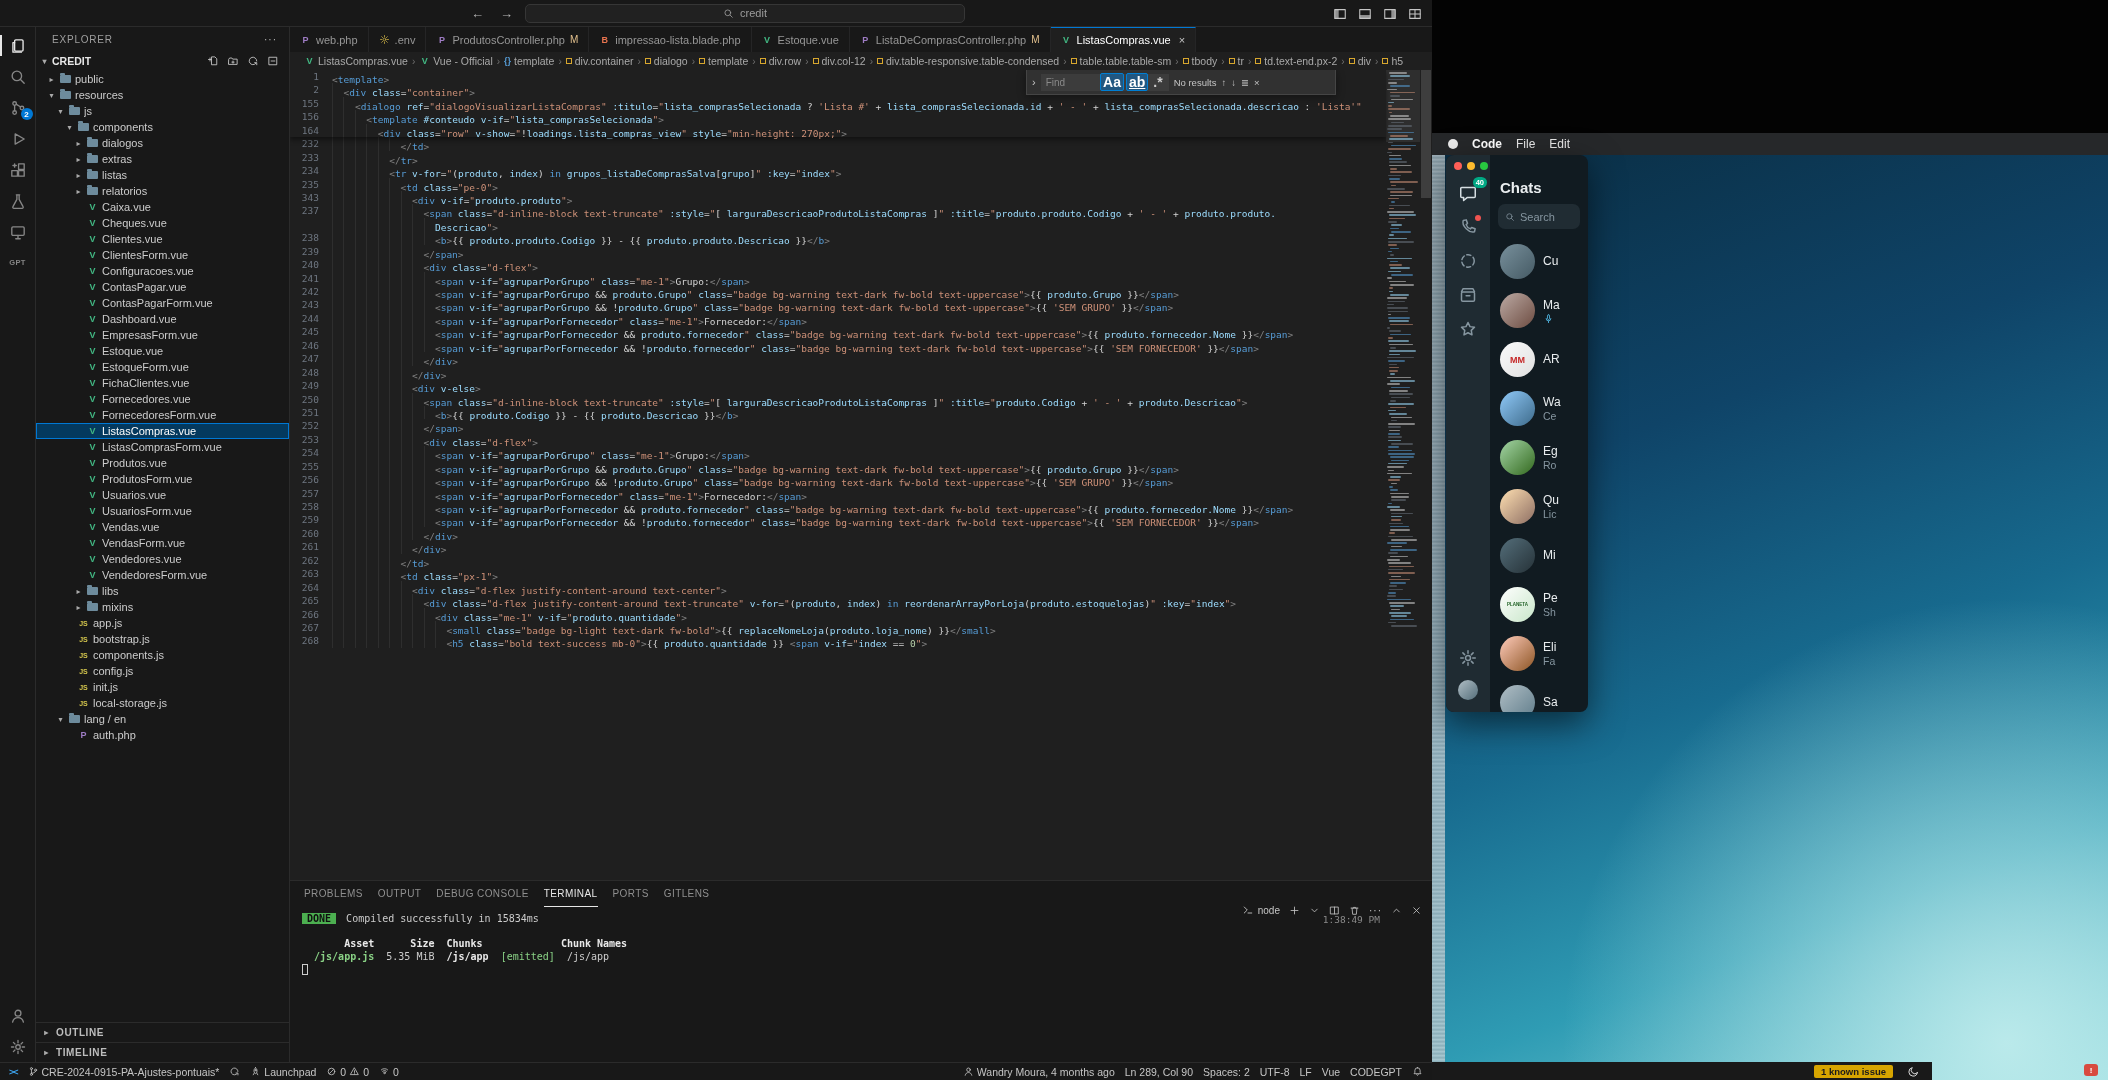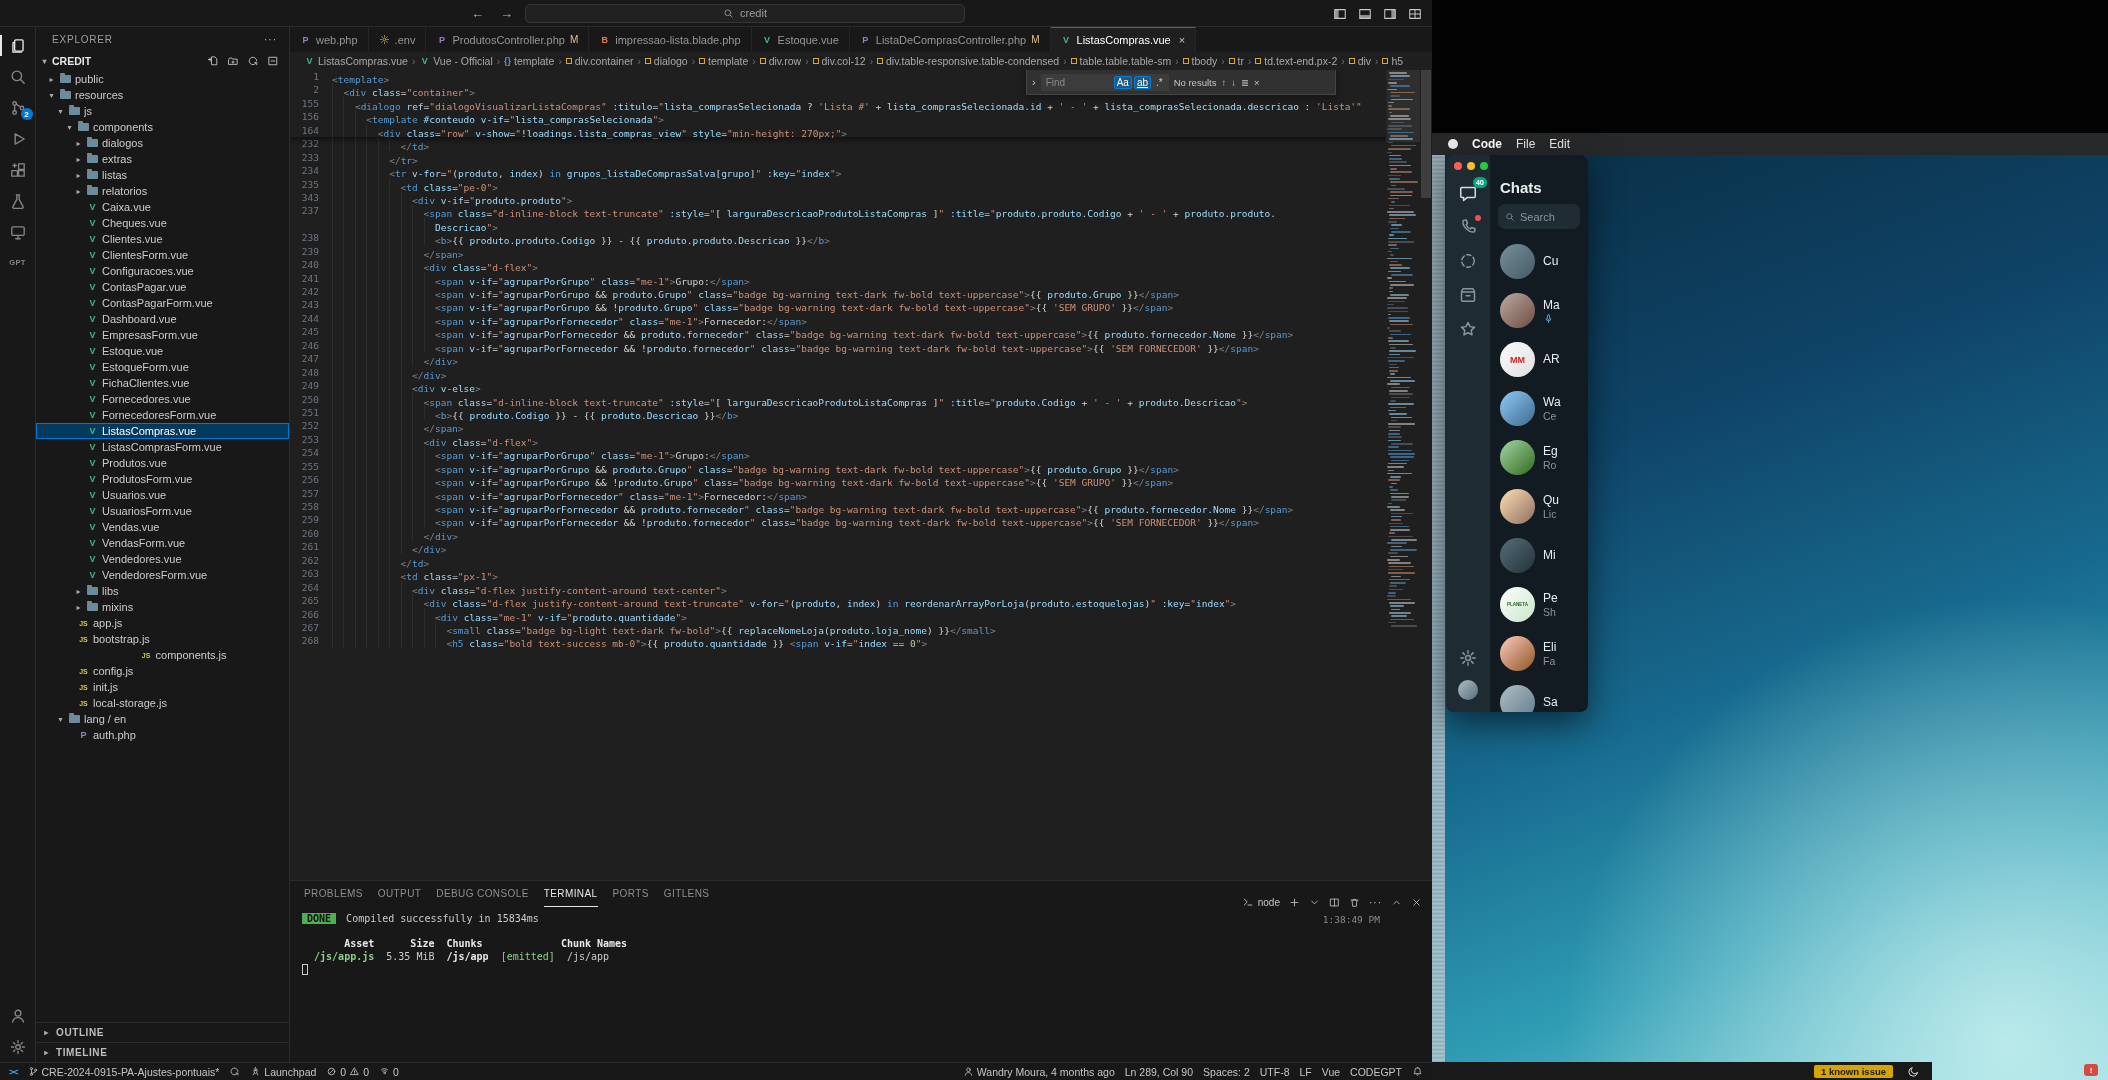--- a/index.html
+++ b/index.html
@@ -57,36 +57,36 @@
   .ln{width:42px;text-align:right;padding-right:13px;color:#6e7681;flex:none}
   .lc{white-space:pre;color:#d4d4d4}
   .ws{display:inline-block;height:100%;background-image:repeating-linear-gradient(to right,#2e2e2e 0 1px,transparent 1px 11.44px)}
   i{font-style:normal}
   .cp{color:#808080}.ct{color:#569cd6}.ca{color:#9cdcfe}.cs{color:#ce9178}.cv{color:#9cdcfe}.ck{color:#569cd6}.cn{color:#b5cea8}.cd{color:#d4d4d4}
   
   .findw{position:absolute;top:0;right:96px;width:310px;height:25px;background:#313131;border:1px solid #454545;border-top:none;display:flex;align-items:center;gap:5px;padding:0 5px;z-index:9;box-shadow:0 2px 8px rgba(0,0,0,.4);font-family:"Liberation Sans",sans-serif}
   .fw-chev{color:#c5c5c5;font-size:11px}
   .find-input{width:128px;height:17px;background:#3c3c3c;display:flex;align-items:center;padding:0 3px 0 5px;font-size:10px;color:#8a8a8a}
   .fw-opts{margin-left:auto;display:flex;gap:2px}
-  .opt{font-size:10px;font-weight:normal;color:#ccc;border:1px solid transparent;padding:0 2px;border-radius:2px}
+  .opt{font-size:14px;font-weight:bold;color:#ccc;border:1px solid transparent;padding:0 2px;border-radius:2px}
   .opt.on{background:rgba(0,120,212,.45);border-color:#007fd4;color:#fff}
   .fw-results{font-size:9.5px;color:#c5c5c5;white-space:nowrap}
   .fw-btn{color:#c5c5c5}
   
   .minimap{position:absolute;right:12px;top:0;bottom:0;width:34px;background:#1f1f1f;overflow:hidden}
   .mm-slider{position:absolute;top:0;left:0;right:0;height:72px;background:rgba(160,160,160,.12)}
   .mm-row{height:1.6px;margin-bottom:1.73px;opacity:.55;border-radius:1px}
   .vscroll{position:absolute;right:0;top:0;bottom:0;width:12px}
   .vscroll .thumb{position:absolute;top:0;left:1px;right:1px;height:128px;background:rgba(121,121,121,.35)}
   
   .panel{height:182px;background:#181818;border-top:1px solid #2b2b2b;position:relative}
   .panel-tabs{height:26px;display:flex;align-items:center;gap:15px;padding-left:14px;font-size:10px;letter-spacing:.4px;color:#8f8f8f}
   .ptab{height:100%;display:flex;align-items:center;border-bottom:1px solid transparent}
   .ptab.active{color:#e7e7e7;border-bottom-color:#e7e7e7}
-  .panel-actions{position:absolute;right:10px;top:8px;height:26px;display:flex;align-items:center;gap:9px;color:#c5c5c5;font-size:10px}
+  .panel-actions{position:absolute;right:10px;top:16px;height:26px;display:flex;align-items:center;gap:9px;color:#c5c5c5;font-size:10px}
   .pa-shell{display:flex;align-items:center;gap:4px}
   .dots{letter-spacing:1px}
   .term{padding:6px 0 0 12px;font-family:"DejaVu Sans Mono",monospace;font-size:10px;line-height:12.6px;color:#ccc}
   .trowline{white-space:pre}
   .badge-done{background:#4caf50;color:#101010;font-weight:bold;padding:0 5px;margin-right:4px}
   .t-w{color:#cccccc}.t-hdr{color:#e9e9e9;font-weight:bold}.t-asset{color:#89d185;font-weight:bold}.t-chunk{color:#e9e9e9;font-weight:bold}.t-em{color:#89d185}
   .tcursor{display:inline-block;width:6px;height:11px;border:1px solid #ccc;vertical-align:middle}
   .term-time{position:absolute;top:33px;right:52px;color:#8a8a8a;font-family:"DejaVu Sans Mono",monospace;font-size:9.5px}
   
   .statusbar{position:absolute;bottom:0;left:0;width:1432px;height:18px;background:#181818;border-top:1px solid #2b2b2b;display:flex;align-items:center;font-size:10.5px;color:#c5c5c5;padding:0 4px}
@@ -468,21 +468,21 @@
             <div class="trow" style="padding-left: 29px;">
               <span class="chev"> </span>
               <span class="fi fi-js">JS</span>
               <span class="tlabel">app.js</span>
             </div>
             <div class="trow" style="padding-left: 29px;">
               <span class="chev"> </span>
               <span class="fi fi-js">JS</span>
               <span class="tlabel">bootstrap.js</span>
             </div>
-            <div class="trow" style="padding-left: 29px; justify-content: center;">
+            <div class="trow" style="padding-left: 29px;">
               <span class="chev"> </span>
               <span class="fi fi-js">JS</span>
               <span class="tlabel">components.js</span>
             </div>
             <div class="trow" style="padding-left: 29px;">
               <span class="chev"> </span>
               <span class="fi fi-js">JS</span>
               <span class="tlabel">config.js</span>
             </div>
             <div class="trow" style="padding-left: 29px;">

